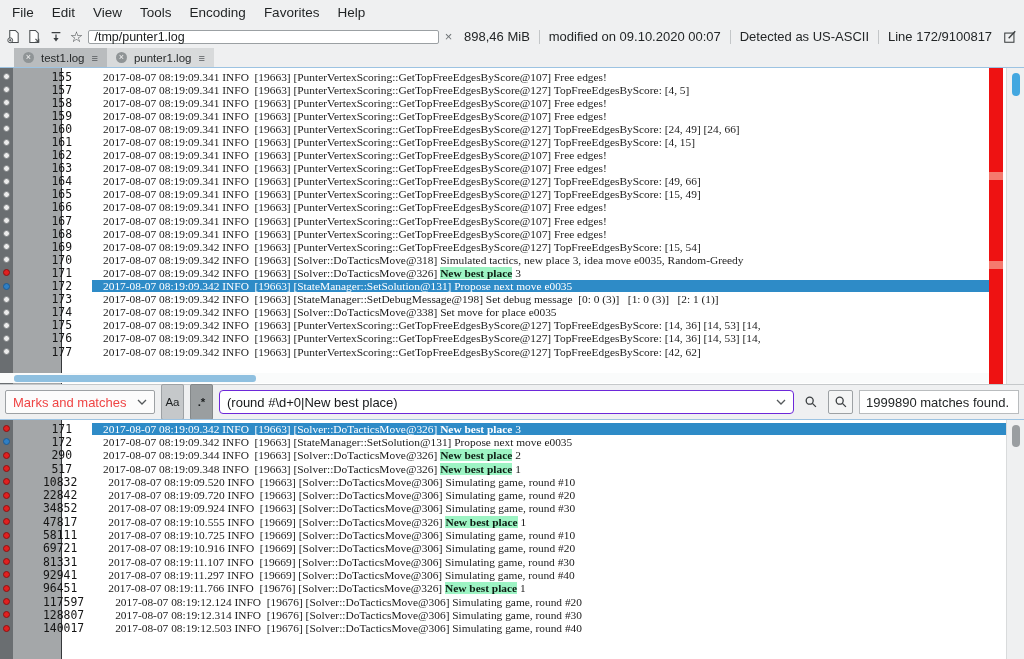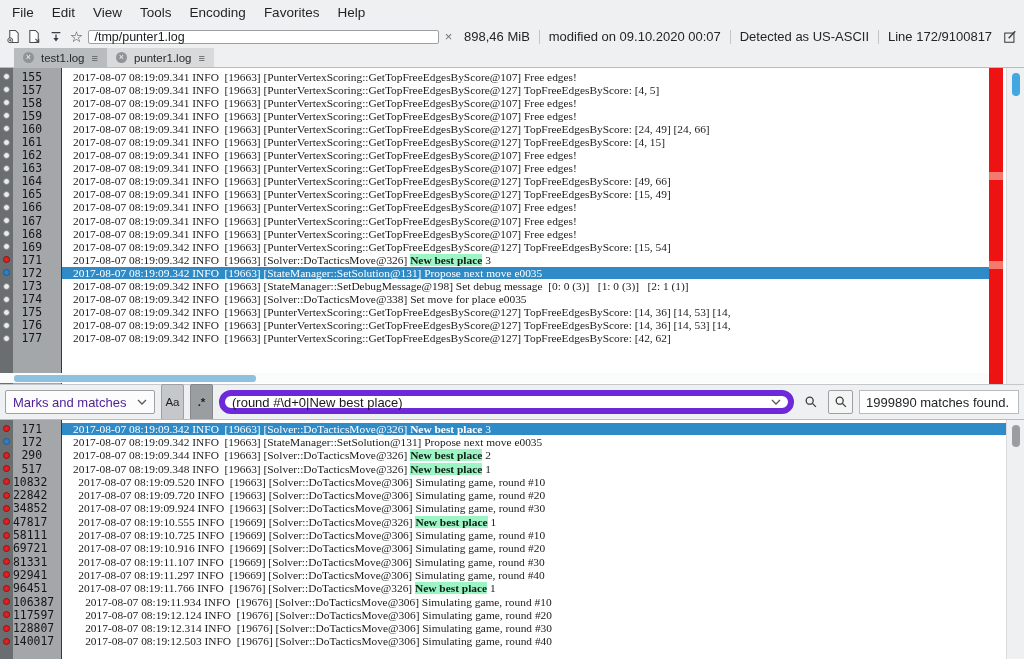--- a/index.html
+++ b/index.html
@@ -39,45 +39,45 @@
   .main-view .rows { right:35px; }
   .filtered-view .rows { right:18px; }
   .lrow { display:flex; height:13.1px; align-items:center; }
   .filtered-view .lrow { height:13.3px; }
   .cell-mark { flex:0 0 13px; display:flex; align-items:center; justify-content:center; }
   .dot { width:7px; height:7px; border-radius:50%; display:block; }
   .dot-dot  { background:#ececec; border:1px solid #7d8183; }
   .dot-red  { background:#e02020; border:1px solid #8c1212; }
   .dot-blue { background:#2f7fc4; border:1px solid #1d5c94; }
   .cell-num { flex:0 0 49px; text-align:right; padding-right:20px;
-    font-family:"DejaVu Sans Mono", monospace; font-size:11.4px; color:#141414; }
+    font-family:"DejaVu Sans Mono", monospace; font-size:11.4px; color:#141414;margin-left:30px; }
   .cell-text { flex:1; white-space:pre; overflow:hidden; padding-left:11px;
     font-family:Liberation Serif, serif; font-size:11.4px; color:#1b1b1b; }
   .lrow.sel .cell-text { background:#2e8bc7; color:#fff; }
   .hl { background:#9df4c4; font-weight:bold; color:#0c1c12; }
   .lrow.sel .hl { background:transparent; color:#fff; font-weight:bold; }
   
   .overview { position:absolute; right:21px; top:0; bottom:0; width:14px;
     background:linear-gradient(#ee1212 0 33%, #f57a6e 33% 35.5%, #ee1212 35.5% 61%, #f57a6e 61% 63.5%, #ee1212 63.5% 100%); }
   .vscroll { position:absolute; right:0; top:0; bottom:0; width:18px; background:#eff0f1; border-left:1px solid #d9dbdc; }
   .vthumb { position:absolute; left:5px; width:8px; border-radius:4px; }
   .vthumb.blue { top:5px; height:23px; background:#43a7e0; }
   .vthumb.gray { top:5px; height:22px; background:#9a9ea1; }
   .hscroll { position:absolute; left:0; right:35px; bottom:1px; height:10px; background:#fafbfb; }
   .hthumb { position:absolute; left:14px; top:1.5px; width:242px; height:7px; border-radius:3px; background:#8fc0e0; }
   
   .searchbar { position:absolute; top:385px; left:0; right:0; height:34px;
     display:flex; align-items:center; padding:0 5px; gap:6px; background:#eff0f1; }
   .combo { width:150px; height:24px; background:#fcfcfc; border:1px solid #9da1a4; border-radius:2px;
-    font-size:13px; display:flex; align-items:center; justify-content:space-between; padding:0 7px; color:#4c1d95; }
+    font-size:13px; display:flex; align-items:center; justify-content:space-between; padding:0 7px; color:#ef4444; }
   .sq-btn { height:36px; border:1px solid #9da1a4; border-radius:2px; font-size:11.5px;
     display:flex; align-items:center; justify-content:center; color:#1b1e1f; }
   .btn-aa { width:23px; background:#c5c8ca; }
   .btn-regex { width:23px; background:#9a9ea0; border-color:#84888a; font-weight:bold; }
-  .search-input { flex:1; height:24px; background:#fff; border:6px solid #6d28d9; border-radius:12px;
+  .search-input { flex:1; height:24px; background:#fff; border:1px solid #6d28d9; border-radius:4px;
     display:flex; align-items:center; justify-content:space-between; padding:0 7px; font-size:13px; color:#16181a; }
   .flat-btn { width:22px; height:22px; display:flex; align-items:center; justify-content:center; }
   .boxed-btn { width:25px; height:24px; border:1px solid #9da1a4; border-radius:2px; background:#f4f5f5;
     display:flex; align-items:center; justify-content:center; }
   .matches-box { width:160px; height:24px; background:#fff; border:1px solid #b9bcbe;
     display:flex; align-items:center; padding:0 6px; font-size:13px; color:#232627; white-space:nowrap; }
   svg { display:block; }
 </style>
 </head>
 <body>
@@ -241,20 +241,27 @@
       </div>
       <div class="lrow">
         <span class="cell-mark">
           <i class="dot dot-dot"></i>
         </span>
         <span class="cell-num">169</span>
         <span class="cell-text">2017-08-07 08:19:09.342 INFO  [19663] [PunterVertexScoring::GetTopFreeEdgesByScore@127] TopFreeEdgesByScore: [15, 54]</span>
       </div>
       <div class="lrow">
         <span class="cell-mark">
+          <i class="dot dot-dot"></i>
+        </span>
+        <span class="cell-num">170</span>
+        <span class="cell-text">2017-08-07 08:19:09.342 INFO  [19663] [Solver::DoTacticsMove@318] Simulated tactics, new place 3, idea move e0035, Random-Greedy</span>
+      </div>
+      <div class="lrow">
+        <span class="cell-mark">
           <i class="dot dot-red"></i>
         </span>
         <span class="cell-num">171</span>
         <span class="cell-text">2017-08-07 08:19:09.342 INFO  [19663] [Solver::DoTacticsMove@326] <span class="hl">New best place</span> 3</span>
       </div>
       <div class="lrow sel">
         <span class="cell-mark">
           <i class="dot dot-blue"></i>
         </span>
         <span class="cell-num">172</span>
@@ -427,27 +434,20 @@
         <span class="cell-mark">
           <i class="dot dot-red"></i>
         </span>
         <span class="cell-num">96451</span>
         <span class="cell-text">2017-08-07 08:19:11.766 INFO  [19676] [Solver::DoTacticsMove@326] <span class="hl">New best place</span> 1</span>
       </div>
       <div class="lrow">
         <span class="cell-mark">
           <i class="dot dot-red"></i>
         </span>
-        <span class="cell-num">106387</span>
-        <span class="cell-text">2017-08-07 08:19:11.934 INFO  [19676] [Solver::DoTacticsMove@306] Simulating game, round #10</span>
-      </div>
-      <div class="lrow">
-        <span class="cell-mark">
-          <i class="dot dot-red"></i>
-        </span>
         <span class="cell-num">117597</span>
         <span class="cell-text">2017-08-07 08:19:12.124 INFO  [19676] [Solver::DoTacticsMove@306] Simulating game, round #20</span>
       </div>
       <div class="lrow">
         <span class="cell-mark">
           <i class="dot dot-red"></i>
         </span>
         <span class="cell-num">128807</span>
         <span class="cell-text">2017-08-07 08:19:12.314 INFO  [19676] [Solver::DoTacticsMove@306] Simulating game, round #30</span>
       </div>

